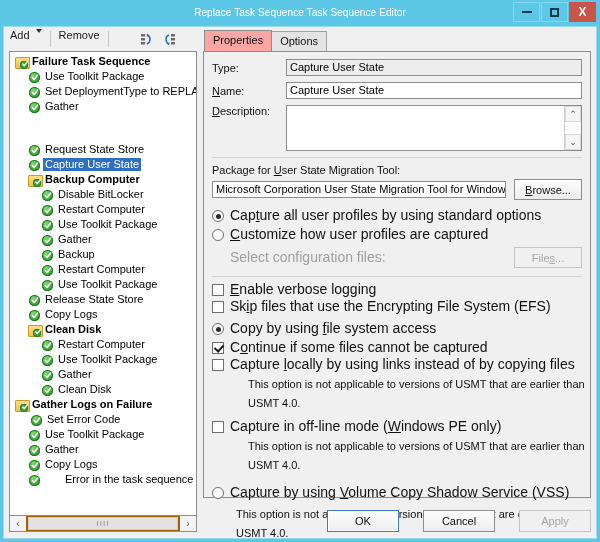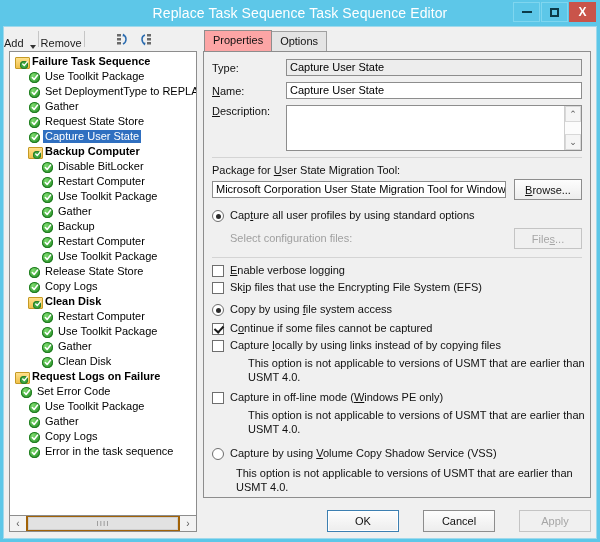--- a/index.html
+++ b/index.html
@@ -25,21 +25,21 @@
     height: 26px;
     position: relative;
     flex: 0 0 26px;
     background: #5dc7e8;
   }
   .title-text {
     position: absolute;
     left: 0; right: 0; top: 0;
     line-height: 26px;
     text-align: center;
-    font-size: 14px;
+    font-size: 10px;
     color: #ffffff;
     font-family: "Liberation Sans", sans-serif;
     letter-spacing: .1px;
   }
   .caption-buttons {
     position: absolute; right: 4px; top: 2px;
     display: flex; gap: 1px;
   }
   .capbtn {
     width: 27px; height: 20px;
@@ -67,22 +67,22 @@
   }
 
   
   .toolbar {
     position: absolute; left:0; top:0; width: 100%; height: 24px;
     box-sizing: border-box;
     display: flex; align-items: center;
     background: #f0f0f0;
   }
   .tb-btn {
-    height: 20px; padding: 0 0;
-    display:flex; align-items:flex-end; gap:4px;
+    height: 20px; padding: 0 6px;
+    display:flex; align-items:flex-start; gap:4px;
     font-size: 11px; color: #1c1c1c;
     cursor: default;
   }
   .tb-sep { width:1px; height:16px; background:#c6c6c6; margin: 0 2px; }
   .caret { width:0;height:0;border-left:3px solid transparent;border-right:3px solid transparent;border-top:4px solid #333; display:inline-block; margin-left:2px;}
   .tb-icons { display:flex; align-items:center; gap:4px; margin-left: 28px;}
   .tb-icon { width:18px;height:18px; display:flex;align-items:center;justify-content:center; cursor:default;}
 
   
   .tabstrip {
@@ -276,25 +276,25 @@
     box-sizing: border-box;
   }
   .cbox.checked::after{
     content:"";
     position:absolute; left:3px; top:0px;
     width:4px; height:7px;
     border: solid #1a1a1a;
     border-width: 0 2px 2px 0;
     transform: rotate(42deg);
   }
-  .otext { font-size: 11px; color:#111; line-height: 13px; }
+  .otext { font-size: 14px; color:#111; line-height: 13px; }
   .otext.dis { color: #a0a0a0; }
   .u { text-decoration: underline; }
   .hint {
-    font-size: 11px; color:#111; line-height: 14px;
+    font-size: 11px; color:#111; line-height: 19px;
     margin: 1px 0 0 0;
   }
   .indent1 { margin-left: 18px; }
   .indent2 { margin-left: 36px; }
 
   .disrow { display:flex; align-items:center; justify-content:space-between; margin: 4px 0 0 18px;}
 
   
   .footer {
     position: absolute; right: 5px; bottom: 6px;
@@ -385,21 +385,21 @@
           <span class="lbl">Set DeploymentType to REPLACE</span>
         </div>
         <div class="tree-row" style="padding-left: 17px;">
           <span class="ico check">
             <svg class="fchk" viewBox="0 0 8 8">
               <path d="M1 4 L3 6.2 L7 1.2" stroke="#ffffff" stroke-width="1.8" fill="none" stroke-linecap="round" stroke-linejoin="round"></path>
             </svg>
           </span>
           <span class="lbl">Gather</span>
         </div>
-        <div class="tree-row" style="padding-left: 17px;">
+        <div class="tree-row" style="padding-left: 17px; margin-top: 28px;">
           <span class="ico check">
             <svg class="fchk" viewBox="0 0 8 8">
               <path d="M1 4 L3 6.2 L7 1.2" stroke="#ffffff" stroke-width="1.8" fill="none" stroke-linecap="round" stroke-linejoin="round"></path>
             </svg>
           </span>
           <span class="lbl">Request State Store</span>
         </div>
         <div class="tree-row selected" style="padding-left: 17px;">
           <span class="ico check">
             <svg class="fchk" viewBox="0 0 8 8">
@@ -527,23 +527,23 @@
             </svg>
           </span>
           <span class="lbl">Clean Disk</span>
         </div>
         <div class="tree-row group" style="padding-left: 4px;">
           <span class="ico folder">
             <svg class="fchk" viewBox="0 0 8 8">
               <path d="M1 4 L3 6.2 L7 1.2" stroke="#ffffff" stroke-width="1.8" fill="none" stroke-linecap="round" stroke-linejoin="round"></path>
             </svg>
           </span>
-          <span class="lbl">Request Logs on Failure</span>
-        </div>
-        <div class="tree-row" style="padding-left: 9px;">
+          <span class="lbl">Gather Logs on Failure</span>
+        </div>
+        <div class="tree-row" style="padding-left: 19px;">
           <span class="ico check">
             <svg class="fchk" viewBox="0 0 8 8">
               <path d="M1 4 L3 6.2 L7 1.2" stroke="#ffffff" stroke-width="1.8" fill="none" stroke-linecap="round" stroke-linejoin="round"></path>
             </svg>
           </span>
           <span class="lbl">Set Error Code</span>
         </div>
         <div class="tree-row" style="padding-left: 17px;">
           <span class="ico check">
             <svg class="fchk" viewBox="0 0 8 8">
@@ -561,21 +561,21 @@
           <span class="lbl">Gather</span>
         </div>
         <div class="tree-row" style="padding-left: 17px;">
           <span class="ico check">
             <svg class="fchk" viewBox="0 0 8 8">
               <path d="M1 4 L3 6.2 L7 1.2" stroke="#ffffff" stroke-width="1.8" fill="none" stroke-linecap="round" stroke-linejoin="round"></path>
             </svg>
           </span>
           <span class="lbl">Copy Logs</span>
         </div>
-        <div class="tree-row" style="padding-left: 17px;">
+        <div class="tree-row" style="padding-left: 17px; gap: 20px;">
           <span class="ico check">
             <svg class="fchk" viewBox="0 0 8 8">
               <path d="M1 4 L3 6.2 L7 1.2" stroke="#ffffff" stroke-width="1.8" fill="none" stroke-linecap="round" stroke-linejoin="round"></path>
             </svg>
           </span>
           <span class="lbl">Error in the task sequence</span>
         </div>
       </div>
 
     <div class="tree-scroll-h">
@@ -619,20 +619,24 @@
         <div class="btn">
             <span><span class="u">B</span>rowse...</span>
           </div>
       </div>
 
       <div class="optrow" style="margin-top:9px">
         <div class="radio checked"></div>
         <div class="otext">Cap<span class="u">t</span>ure all user profiles by using standard options</div>
       </div>
 
+      <div class="optrow">
+        <div class="radio"></div>
+        <div class="otext"><span class="u">C</span>ustomize how user profiles are captured</div>
+      </div>
 
       <div class="disrow">
         <div class="otext dis">Select configuration files:</div>
         <div class="btn disabled">
             <span>File<span class="u">s</span>...</span>
           </div>
       </div>
 
       <div class="hr" style="margin-top:8px"></div>
 

